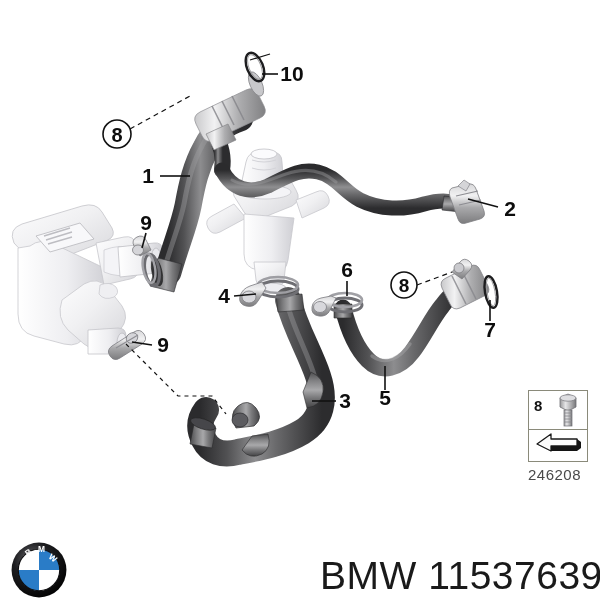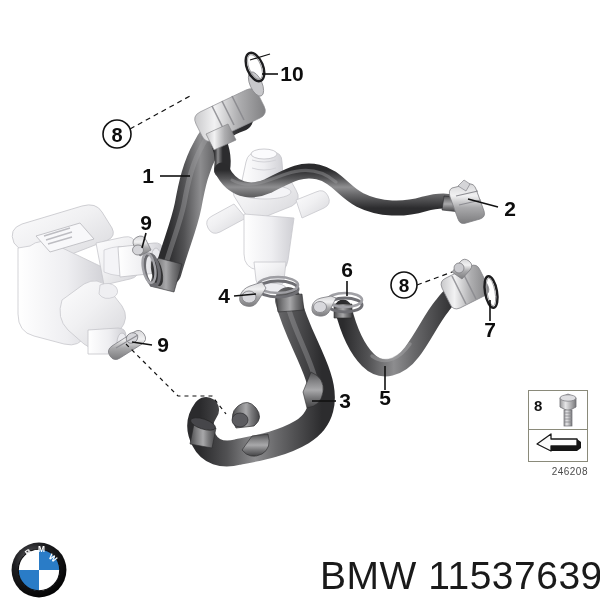--- a/index.html
+++ b/index.html
@@ -32,22 +32,22 @@
     position:absolute;left:528px;top:390px;width:60px;height:72px;
     border:1px solid #8a8a7a;background:#fff;box-sizing:border-box;
   }
   .legend .divider{
     position:absolute;left:0;top:38px;width:100%;height:1px;background:#8a8a7a;
   }
   .legend .lg-num{
     position:absolute;left:5px;top:6px;font-size:15px;font-weight:bold;color:#111;
   }
   .legend-id{
-    position:absolute;left:528px;top:466px;width:60px;text-align:right;
-    font-size:10px;color:#4a4a4a;letter-spacing:0.5px;
+    position:absolute;left:528px;top:466px;width:60px;text-align:left;
+    font-size:15px;color:#4a4a4a;letter-spacing:0.5px;
   }
   .callout-text{
     font-family:"Liberation Sans", sans-serif;
     font-weight:bold;
     fill:#0d0d0d;
   }
 </style>
 </head>
 <body>
 

